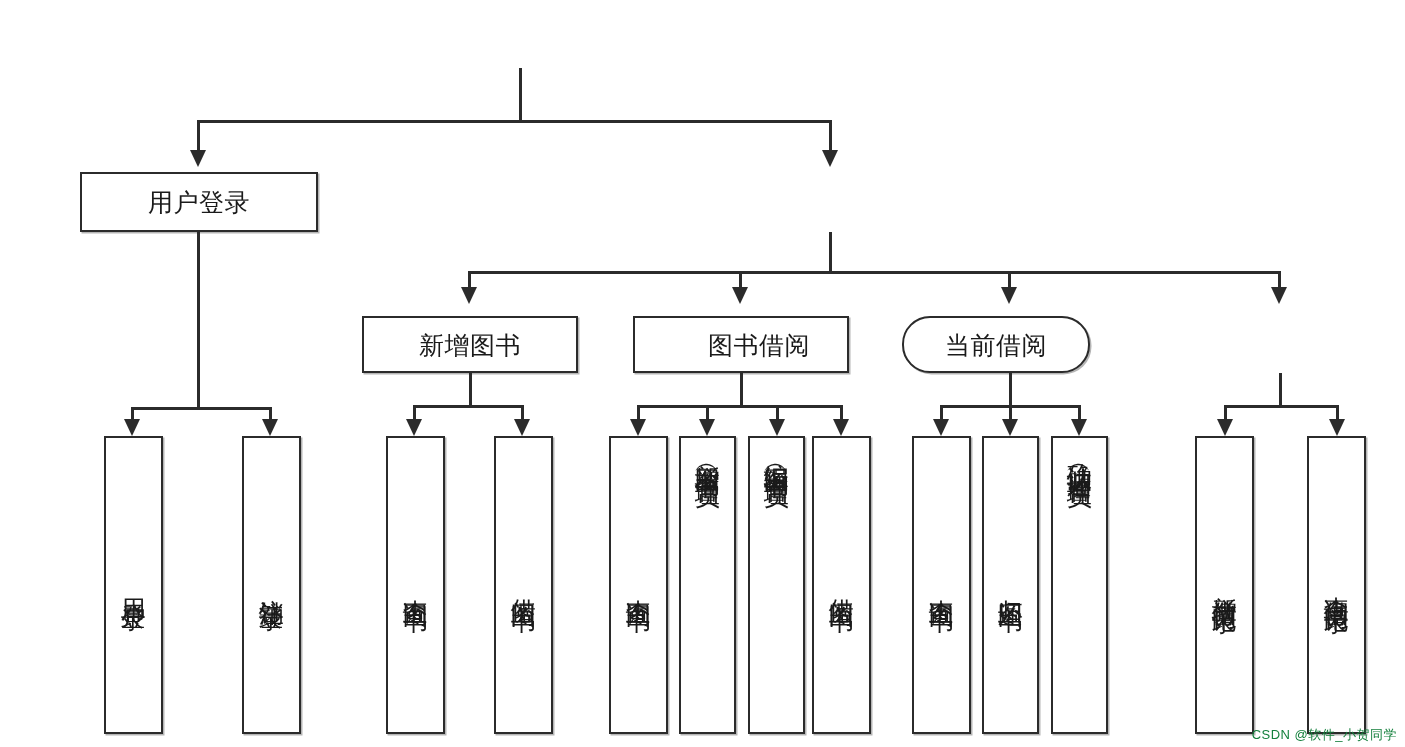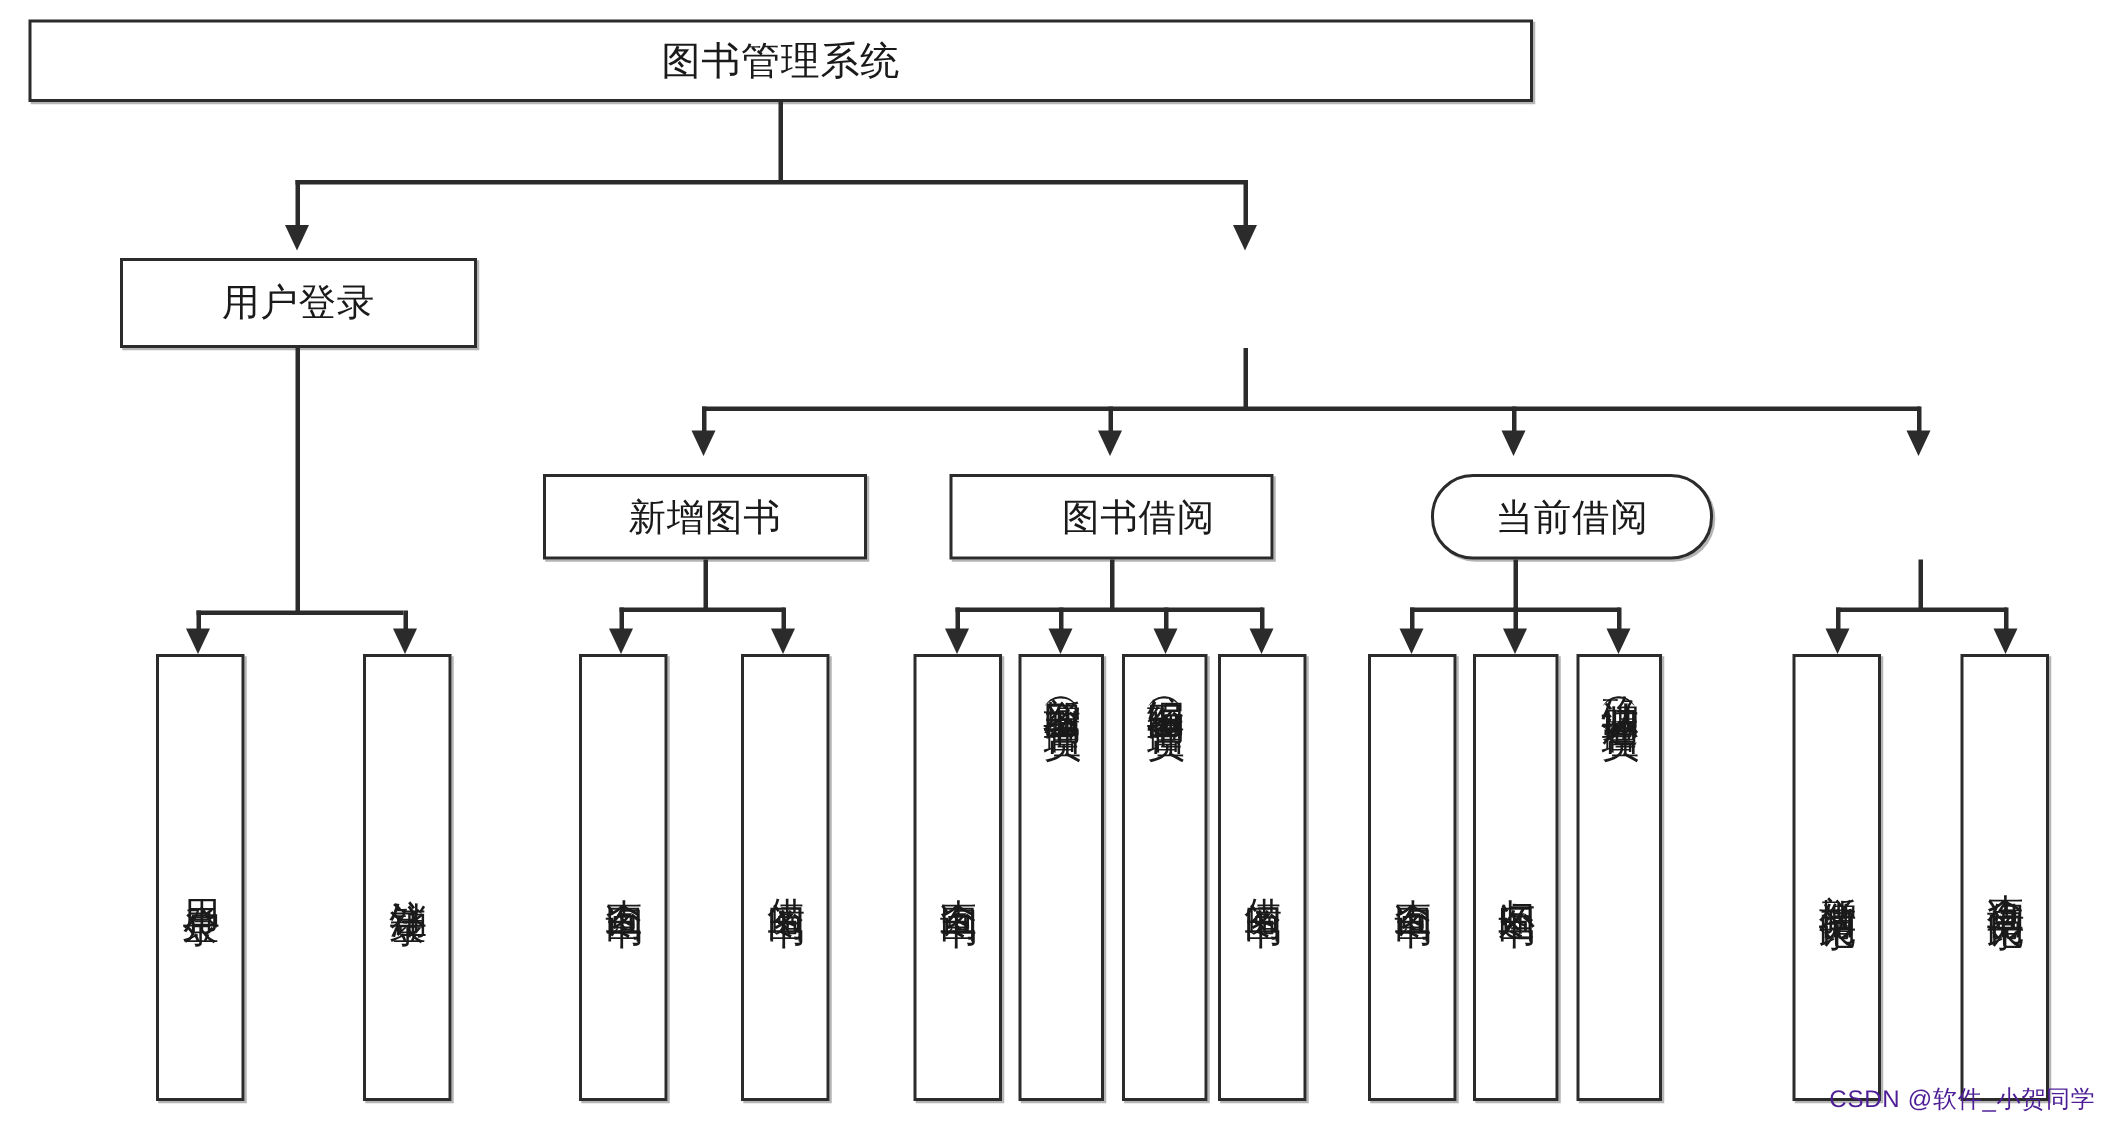--- a/index.html
+++ b/index.html
@@ -75,35 +75,32 @@
     border-left: 8.5px solid transparent;
     border-right: 8.5px solid transparent;
     border-top: 17px solid #2b2b2b;
   }
 
   
   #watermark {
     position: absolute;
     right: 8px;
     bottom: 3px;
-    font-size: 16px;
-    color: #4c1d95;
+    font-size: 13px;
+    color: #15803d;
     white-space: nowrap;
     letter-spacing: 0.5px;
     pointer-events: none;
   }
 </style>
 </head>
 <body>
 
 <div id="canvas">
 
-  <div class="node horiz root" style="left:19px; top:13px; width:1003px; height:55px;">
-    <span class="lbl">图书管理系统</span>
-  </div>
 
   <div class="ln v" style="left:519px; top:68px; height:54px;"></div>
 
   <div class="ln h" style="left:197px; top:120px; width:634px;"></div>
   <div class="ln v" style="left:197px; top:120px; height:30px;"></div>
   <div class="ln v" style="left:829px; top:120px; height:30px;"></div>
   <div class="arrow" style="left:190px; top:150px;"></div>
   <div class="arrow" style="left:822px; top:150px;"></div>
 
   <div class="node horiz" style="left:80px; top:172px; width:238px; height:60px;">
@@ -127,21 +124,21 @@
   <div class="arrow" style="left:732px; top:287px;"></div>
   <div class="arrow" style="left:1001px; top:287px;"></div>
   <div class="arrow" style="left:1271px; top:287px;"></div>
 
   <div class="node horiz" style="left:362px; top:316px; width:216px; height:57px;">
     <span class="lbl">新增图书</span>
   </div>
   <div class="node horiz" style="left:633px; top:316px; width:216px; height:57px;padding-left:36px;">
     <span class="lbl">图书借阅</span>
   </div>
-  <div class="node horiz" style="left:954px; top:316px; width:188px; height:57px;border-radius:28px;">
+  <div class="node horiz" style="left:902px; top:316px; width:188px; height:57px;border-radius:28px;">
     <span class="lbl">当前借阅</span>
   </div>
 
   <div class="ln v" style="left:469px; top:373px; height:34px;"></div>
   <div class="ln h" style="left:413px; top:405px; width:110px;"></div>
   <div class="ln v" style="left:413px; top:405px; height:16px;"></div>
   <div class="ln v" style="left:521px; top:405px; height:16px;"></div>
   <div class="arrow" style="left:406px; top:419px;"></div>
   <div class="arrow" style="left:514px; top:419px;"></div>
 

